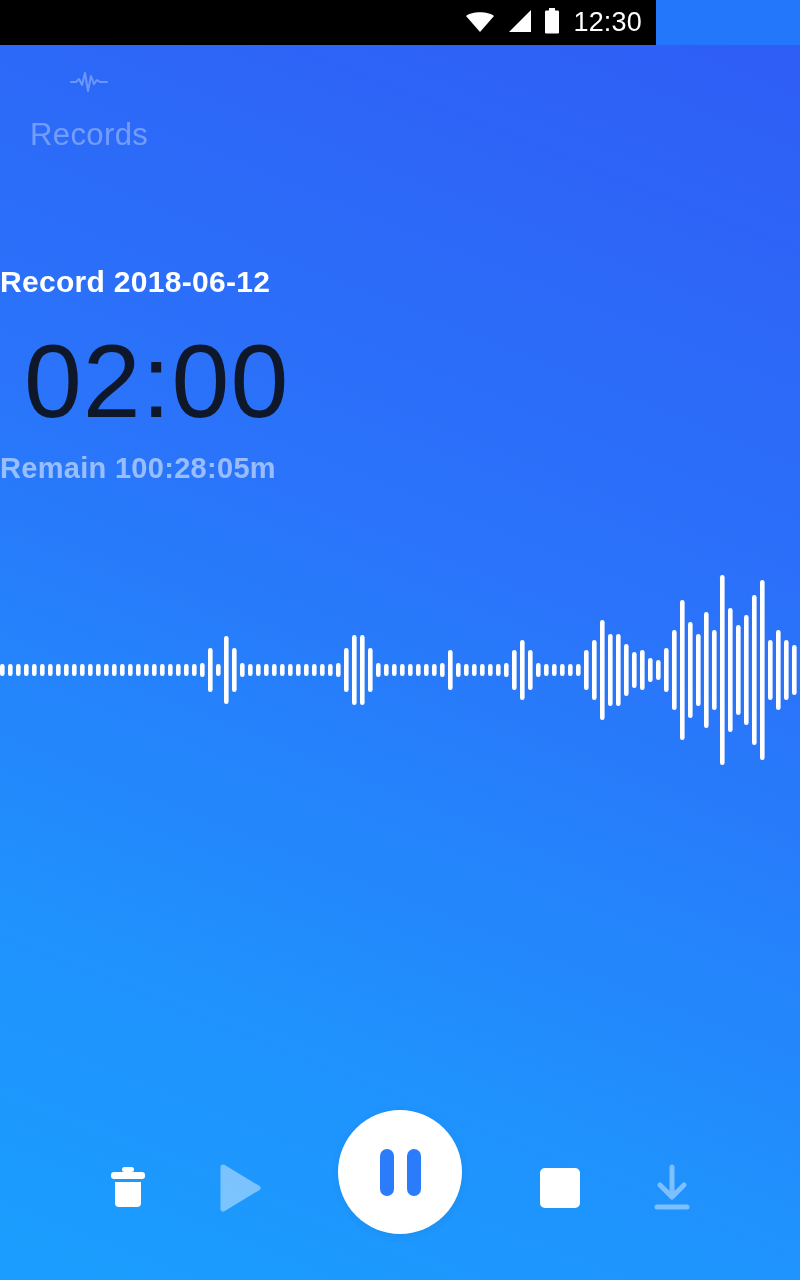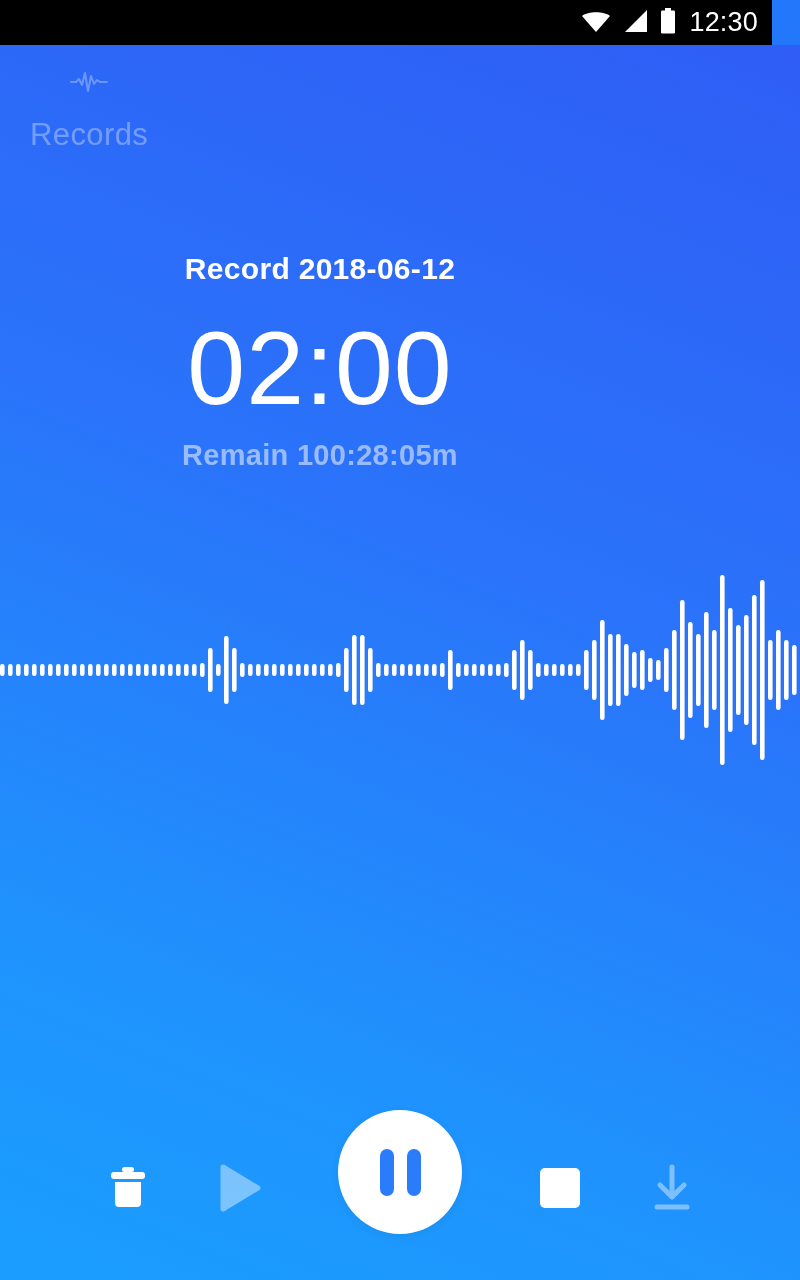--- a/index.html
+++ b/index.html
@@ -16,21 +16,21 @@
     width: 800px;
     height: 1280px;
     overflow: hidden;
     background: #2377fb;
   }
 
   
   .status-bar {
     position: absolute;
     top: 0; left: 0;
-    width: 772px;
+    width: 656px;
     height: 45px;
     background: #000000;
     display: flex;
     align-items: center;
     justify-content: flex-end;
     box-sizing: border-box;
     padding-right: 14px;
     z-index: 40;
   }
   .status-icons {
@@ -82,40 +82,41 @@
     color: rgba(255,255,255,0.34);
     font-size: 31px;
     font-weight: 400;
     letter-spacing: 0.4px;
     line-height: 1;
   }
 
   
   .info {
     position: absolute;
-    top: 252px;
+    top: 265px;
     left: 0;
     width: 640px;
-    text-align: center;
+    text-align: left;
     z-index: 10;
   }
   .record-name {
     color: #ffffff;
     font-size: 30px;
     font-weight: 700;
     letter-spacing: 0.3px;
     line-height: 1.1;
   }
   .timer {
-    color: #ffffff;
+    color: #0f172a;
     font-size: 104px;
     font-weight: 400;
     line-height: 1.08;
     margin-top: 27px;
     letter-spacing: 1px;
+    padding-left: 24px;
   }
   .remain {
     color: rgba(255,255,255,0.52);
     font-size: 29px;
     font-weight: 700;
     margin-top: 16px;
     letter-spacing: 0.3px;
     line-height: 1.1;
   }
 

